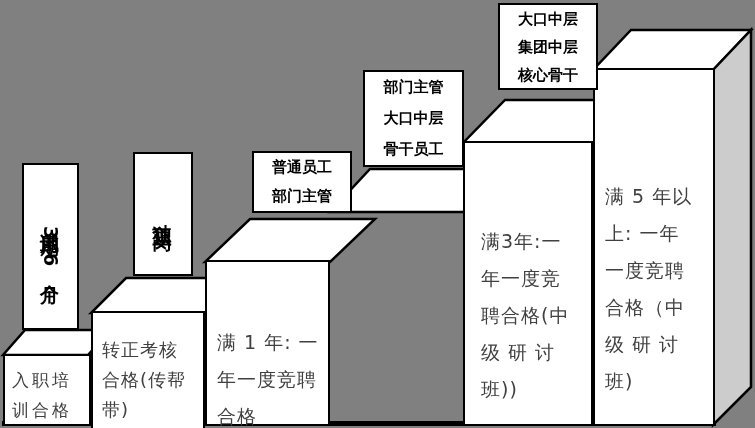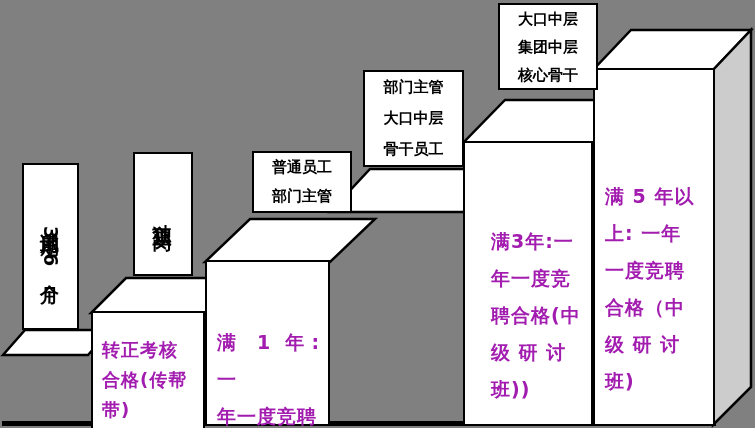--- a/index.html
+++ b/index.html
@@ -23,30 +23,30 @@
     position: absolute;
     box-sizing: border-box;
     background: #ffffff;
     border: 2px solid #000000;
   }
   .step-text {
     box-sizing: border-box;
     width: 100%;
     height: 100%;
     white-space: pre-line;
-    font-weight: bold;
-    color: #a21caf;
+    font-weight: normal;
+    color: #404040;
     text-align: justify;
     letter-spacing: 1px;
   }
   .s1 .step-text { padding: 9px 5px 0 7px;  font-size: 17px; line-height: 30px; letter-spacing: 3px;}
   .s2 .step-text { padding: 22px 7px 0 9px; font-size: 18px; line-height: 30px; }
   .s3 .step-text { padding: 34px 8px 0 10px; font-size: 19px; line-height: 37px; margin-top: 28px; }
   .s4 .step-text { padding: 51px 8px 0 10px; font-size: 19px; line-height: 37px; }
-  .s5 .step-text { padding: 80px 8px 0 26px; font-size: 19px; line-height: 37px; }
+  .s5 .step-text { padding: 80px 8px 0 16px; font-size: 19px; line-height: 37px; }
   .s6 .step-text { padding: 108px 8px 0 10px; font-size: 19px; line-height: 37px; }
   .stage-label {
     position: absolute;
     box-sizing: border-box;
     background: #ffffff;
     border: 2px solid #000000;
     color: #000000;
     font-weight: bold;
     text-align: center;
     white-space: pre-line;
@@ -85,20 +85,24 @@
 
     <polygon points="3,355 88,355 110,330 25,330" fill="#ffffff" stroke="#000000" stroke-width="2.5"></polygon>
     <polygon points="91,313 205,313 240,278 126,278" fill="#ffffff" stroke="#000000" stroke-width="2.5"></polygon>
     <polygon points="205,262 330,262 375,219 250,219" fill="#ffffff" stroke="#000000" stroke-width="2.5"></polygon>
     <polygon points="330,212 463,212 503,169 370,169" fill="#ffffff" stroke="#000000" stroke-width="2.5"></polygon>
     <polygon points="463,143 593,143 635,100 505,100" fill="#ffffff" stroke="#000000" stroke-width="2.5"></polygon>
     <polygon points="593,70 713,70 751,30 631,30" fill="#ffffff" stroke="#000000" stroke-width="2.5"></polygon>
     <polygon points="713,70 751,30 751,387 713,425" fill="#cccccc" stroke="#000000" stroke-width="2.5"></polygon>
   </svg>
 
+  <div class="step-front s1" style="left:3px; top:354px; width:88px; height:72px;">
+    <div class="step-text">入职培
+训合格</div>
+  </div>
 
   <div class="step-front s2" style="left:91px; top:311px; width:114px; height:134px;">
     <div class="step-text">转正考核
 合格(传帮
 带)</div>
   </div>
 
   <div class="step-front s3" style="left:205px; top:260px; width:125px; height:166px;">
     <div class="step-text">满 1 年: 一
 年一度竞聘

